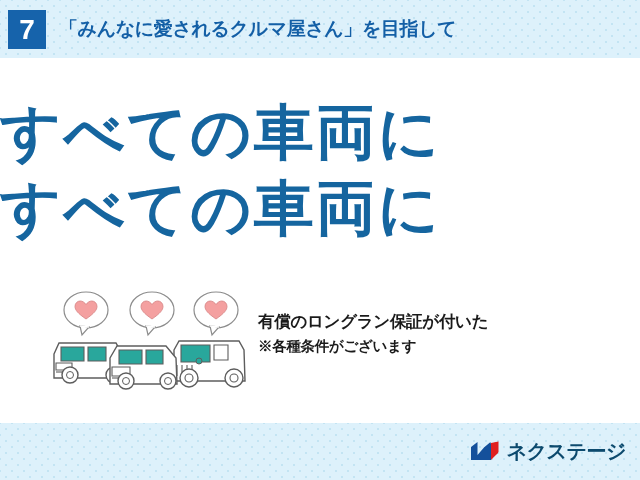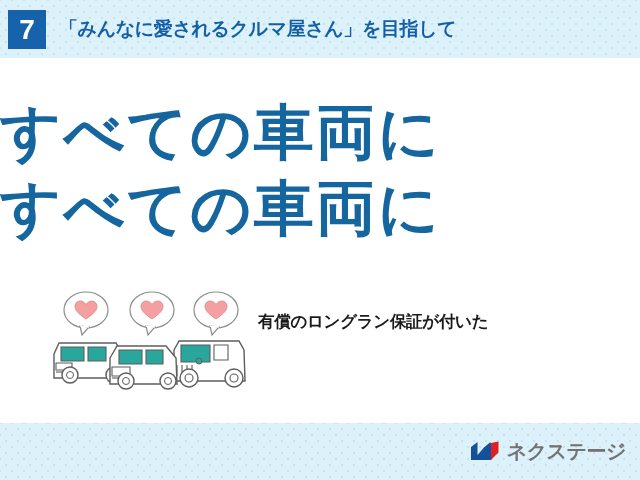--- a/index.html
+++ b/index.html
@@ -154,21 +154,21 @@
     display: flex;
     align-items: center;
   }
   #brand-mark {
     width: 30px;
     height: 22px;
     flex: 0 0 auto;
   }
   #brand-name {
     margin-left: 7px;
-    color: #737373;
+    color: #0c4a6e;
     font-size: 20px;
     font-weight: bold;
     letter-spacing: -0.5px;
     white-space: nowrap;
   }
 </style>
 </head>
 <body>
 
 <div id="banner">
@@ -244,20 +244,21 @@
         <path d="M64 90 L86 90" stroke="#5d5d5d" stroke-width="1.1"></path>
         <circle cx="78" cy="93" r="8" fill="#ffffff" stroke="#5d5d5d" stroke-width="1.4"></circle>
         <circle cx="78" cy="93" r="3.5" fill="#ffffff" stroke="#5d5d5d" stroke-width="1"></circle>
         <circle cx="120" cy="93" r="8" fill="#ffffff" stroke="#5d5d5d" stroke-width="1.4"></circle>
         <circle cx="120" cy="93" r="3.5" fill="#ffffff" stroke="#5d5d5d" stroke-width="1"></circle>
       </g>
     </svg>
 
     <div id="body-copy">
       <div class="copy-line">有償のロングラン保証が付いた</div>
+      <div class="copy-note">※各種条件がございます</div>
     </div>
   </div>
 
   <div id="brand-logo">
     <svg id="brand-mark" viewBox="0 0 30 22">
       <path d="M1 20 L1 7 L7.5 2 L7.5 15 L14 7.5 L14 20 Z" fill="#14509b"></path>
       <path d="M14 20 L14 7.5 L20.5 2 L20.5 14 L27 7 L27 2 L27 2 Z" fill="#14509b"></path>
       <path d="M20 20 L20 4 L28 2 L28 13 Z" fill="#e02020"></path>
       <path d="M14 20 L14 8 L21 3 L21 20 Z" fill="#14509b"></path>
       <path d="M21 20 L21 3 L28.5 1.5 L28.5 12 Z" fill="#e02020"></path>

